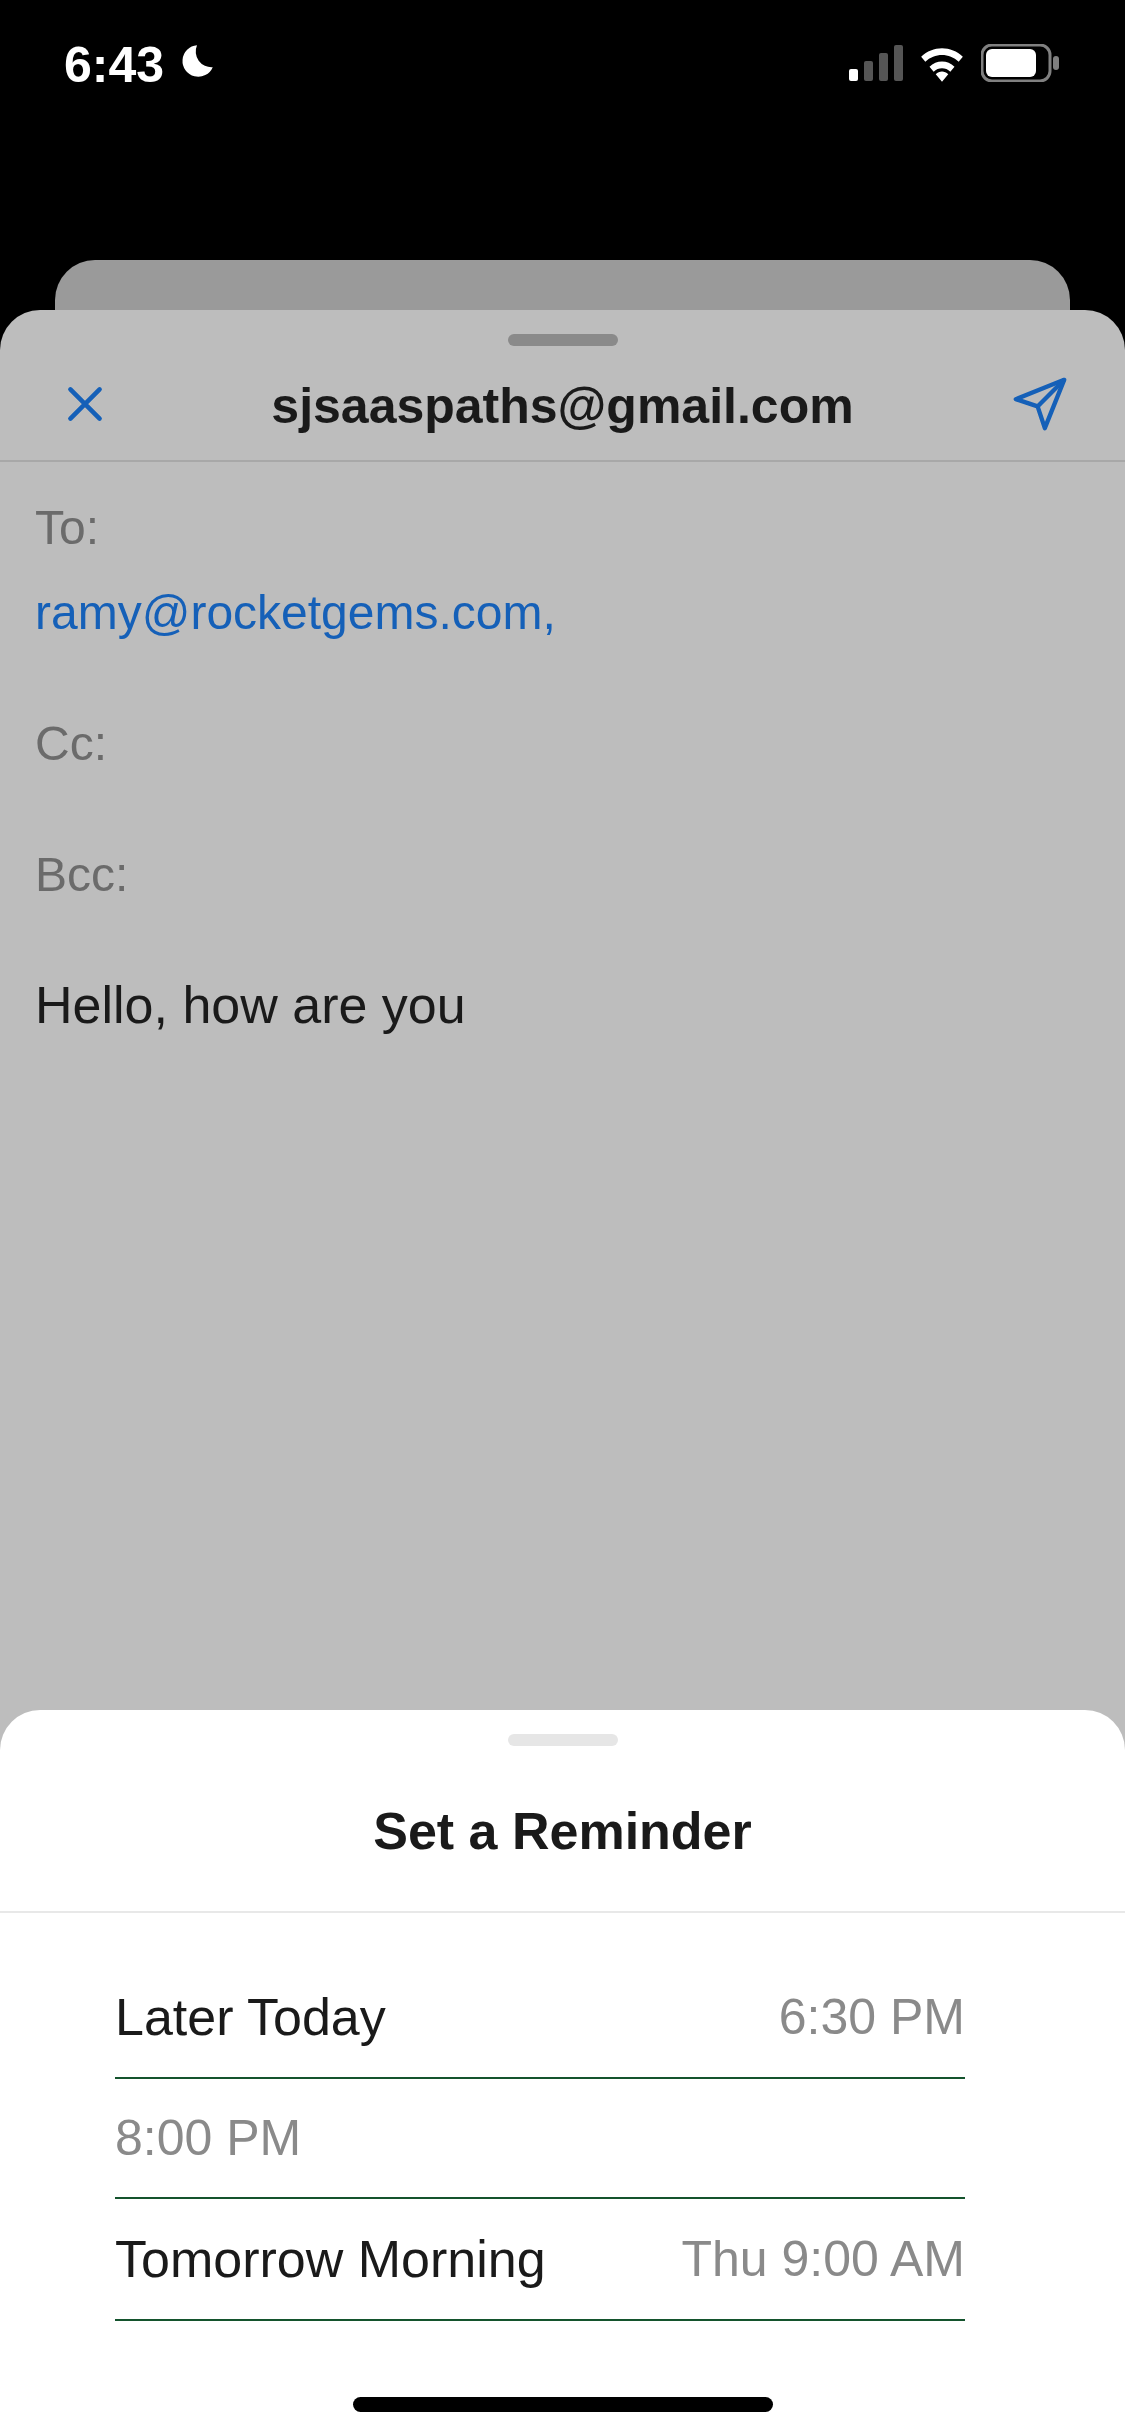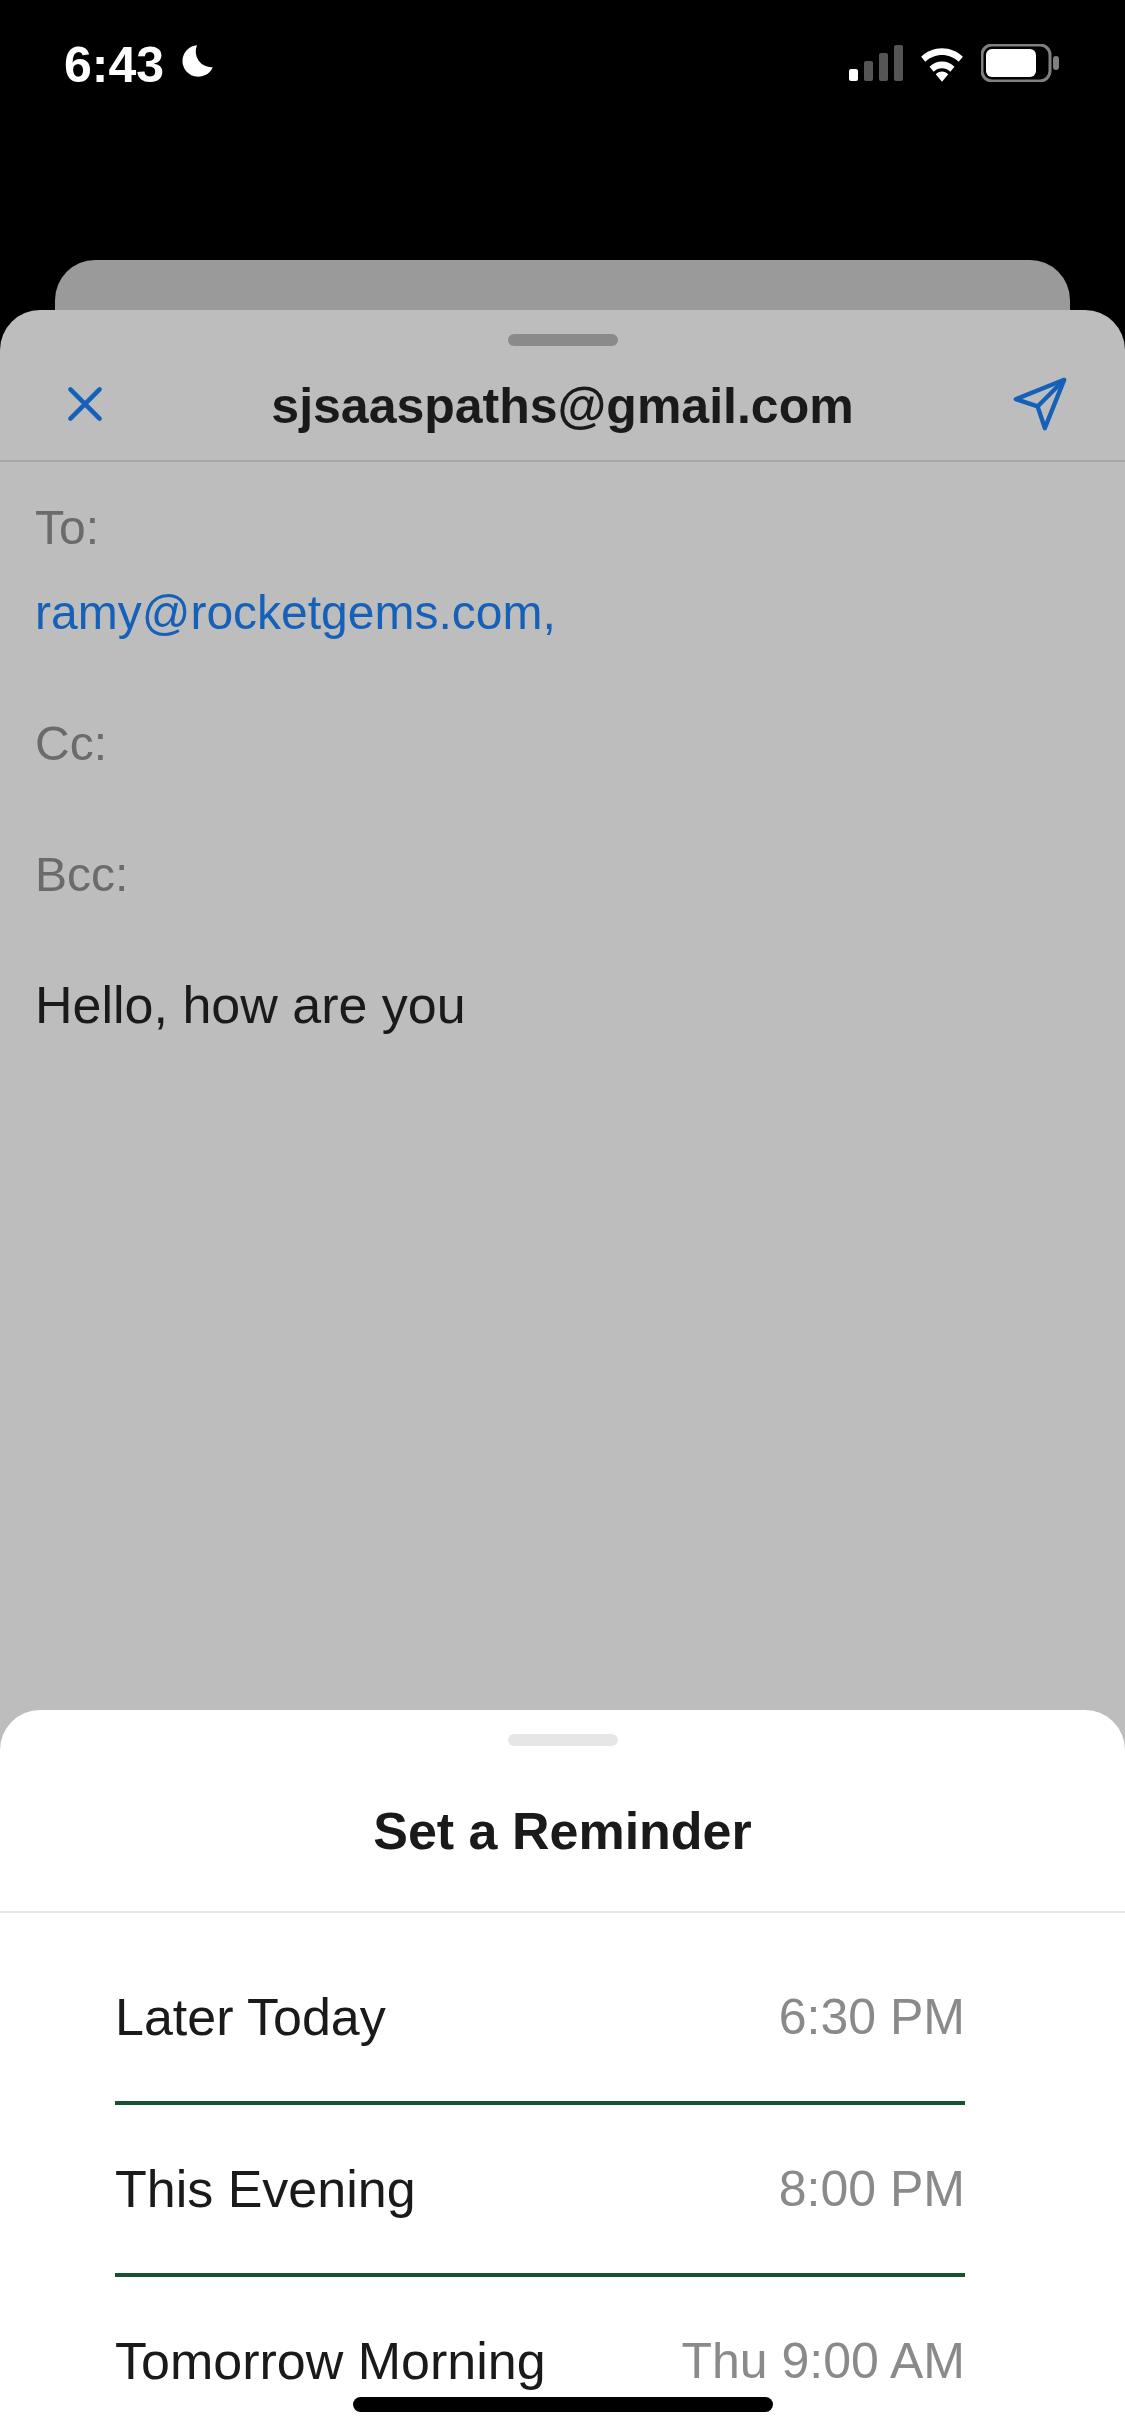--- a/index.html
+++ b/index.html
@@ -136,22 +136,22 @@
     }
     
     .reminder-list {
       padding: 0 160px 0 115px;
     }
     
     .reminder-item {
       display: flex;
       justify-content: space-between;
       align-items: center;
-      padding: 54px 0;
-      border-bottom: 4px solid #14532d;
+      padding: 30px 0;
+      border-bottom: 2px solid #14532d;
     }
     
     .reminder-item:first-child {
       padding-top: 74px;
     }
     
     .reminder-label {
       font-size: 52px;
       font-weight: 500;
       color: #1a1a1a;
@@ -257,21 +257,20 @@
 <div class="reminder-sheet">
   <div class="reminder-grabber"></div>
   <div class="reminder-title">Set a Reminder</div>
 
   <div class="reminder-list">
     <div class="reminder-item">
       <span class="reminder-label">Later Today</span>
       <span class="reminder-time">6:30 PM</span>
     </div>
     <div class="reminder-item">
-      <span class="reminder-label">This Evening</span>
       <span class="reminder-time">8:00 PM</span>
     </div>
     <div class="reminder-item">
       <span class="reminder-label">Tomorrow Morning</span>
       <span class="reminder-time">Thu 9:00 AM</span>
     </div>
 
   </div>
 
   <div class="home-indicator"></div>

